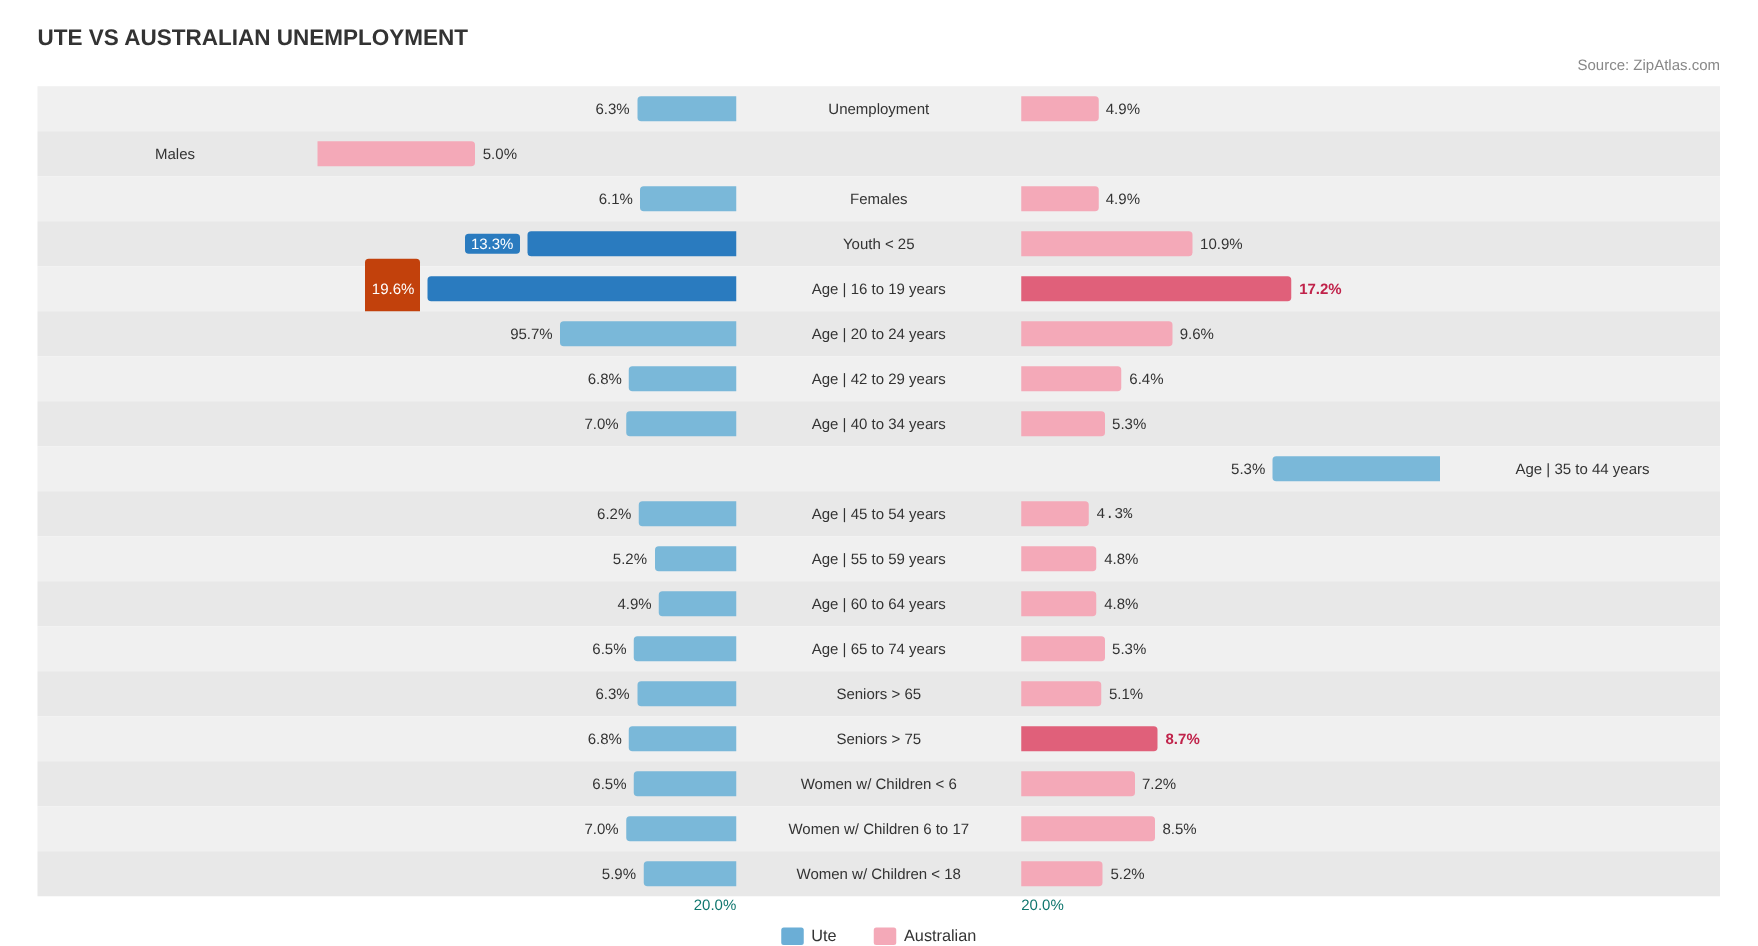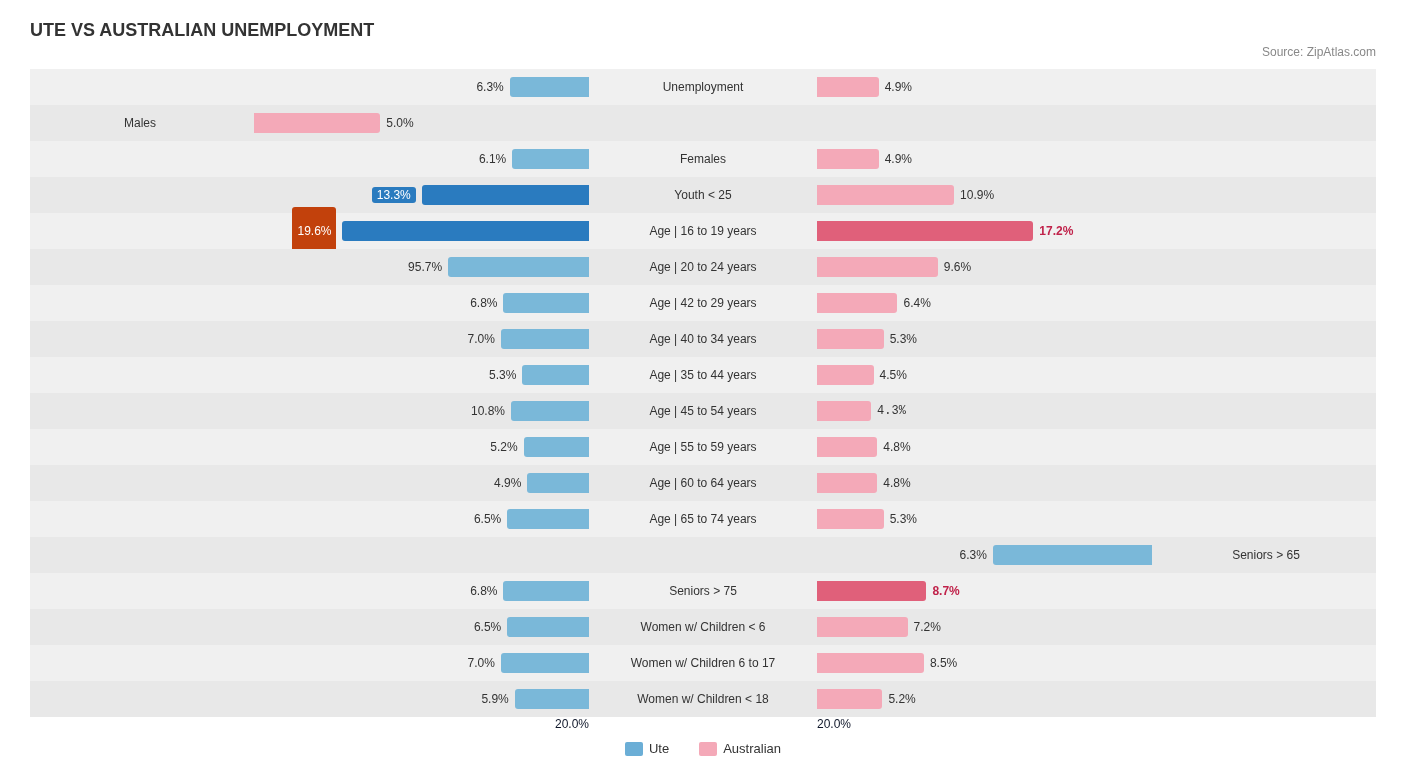--- a/index.html
+++ b/index.html
@@ -106,21 +106,21 @@
     .legend-box {
       width: 18px;
       height: 14px;
       border-radius: 2px;
     }
     .axis-row {
       display: flex;
       align-items: flex-end;
       width: 100%;
       font-size: 12px;
-      color: #0f172a;
+      color: #0f766e;
       margin-bottom: 4px;
     }
     .axis-left {
       flex: 1;
       text-align: right;
       padding-right: 4px;
     }
     .axis-center {
       min-width: 220px;
       max-width: 280px;
@@ -223,28 +223,24 @@
       <div class="right-bar" style="width:11.925%;background:#f4a9b8;"></div>
       <span class="right-val" style="color:#333;">5.3%</span>
     </div>
   </div>
     <div class="chart-row">
     <div class="left-section">
       <span class="left-val" style="">5.3%</span>
       <div class="left-bar" style="width:11.925%;background:#7ab8d9;"></div>
     </div>
     <div class="center-label">Age | 35 to 44 years</div>
-    <div class="right-section">
-      <div class="right-bar" style="width:10.125%;background:#f4a9b8;"></div>
-      <span class="right-val" style="color:#333;">4.5%</span>
-    </div>
-  </div>
-    <div class="chart-row">
-    <div class="left-section">
-      <span class="left-val" style="">10.8%</span>
+  </div>
+    <div class="chart-row">
+    <div class="left-section">
+      <span class="left-val" style="">6.2%</span>
       <div class="left-bar" style="width:13.950000000000001%;background:#7ab8d9;"></div>
     </div>
     <div class="center-label">Age | 45 to 54 years</div>
     <div class="right-section">
       <div class="right-bar" style="width:9.675%;background:#f4a9b8;"></div>
       <span class="right-val" style="color:#333;font-family:Liberation Mono, monospace;">4.3%</span>
     </div>
   </div>
     <div class="chart-row">
     <div class="left-section">
@@ -278,20 +274,24 @@
       <div class="right-bar" style="width:11.925%;background:#f4a9b8;"></div>
       <span class="right-val" style="color:#333;">5.3%</span>
     </div>
   </div>
     <div class="chart-row">
     <div class="left-section">
       <span class="left-val" style="">6.3%</span>
       <div class="left-bar" style="width:14.175%;background:#7ab8d9;"></div>
     </div>
     <div class="center-label">Seniors &gt; 65</div>
+    <div class="right-section">
+      <div class="right-bar" style="width:11.475%;background:#f4a9b8;"></div>
+      <span class="right-val" style="color:#333;">5.1%</span>
+    </div>
   </div>
     <div class="chart-row">
     <div class="left-section">
       <span class="left-val" style="">6.8%</span>
       <div class="left-bar" style="width:15.3%;background:#7ab8d9;"></div>
     </div>
     <div class="center-label">Seniors &gt; 75</div>
     <div class="right-section">
       <div class="right-bar" style="width:19.575%;background:#e0607a;"></div>
       <span class="right-val" style="color:#c0224a;font-weight:bold;">8.7%</span>

